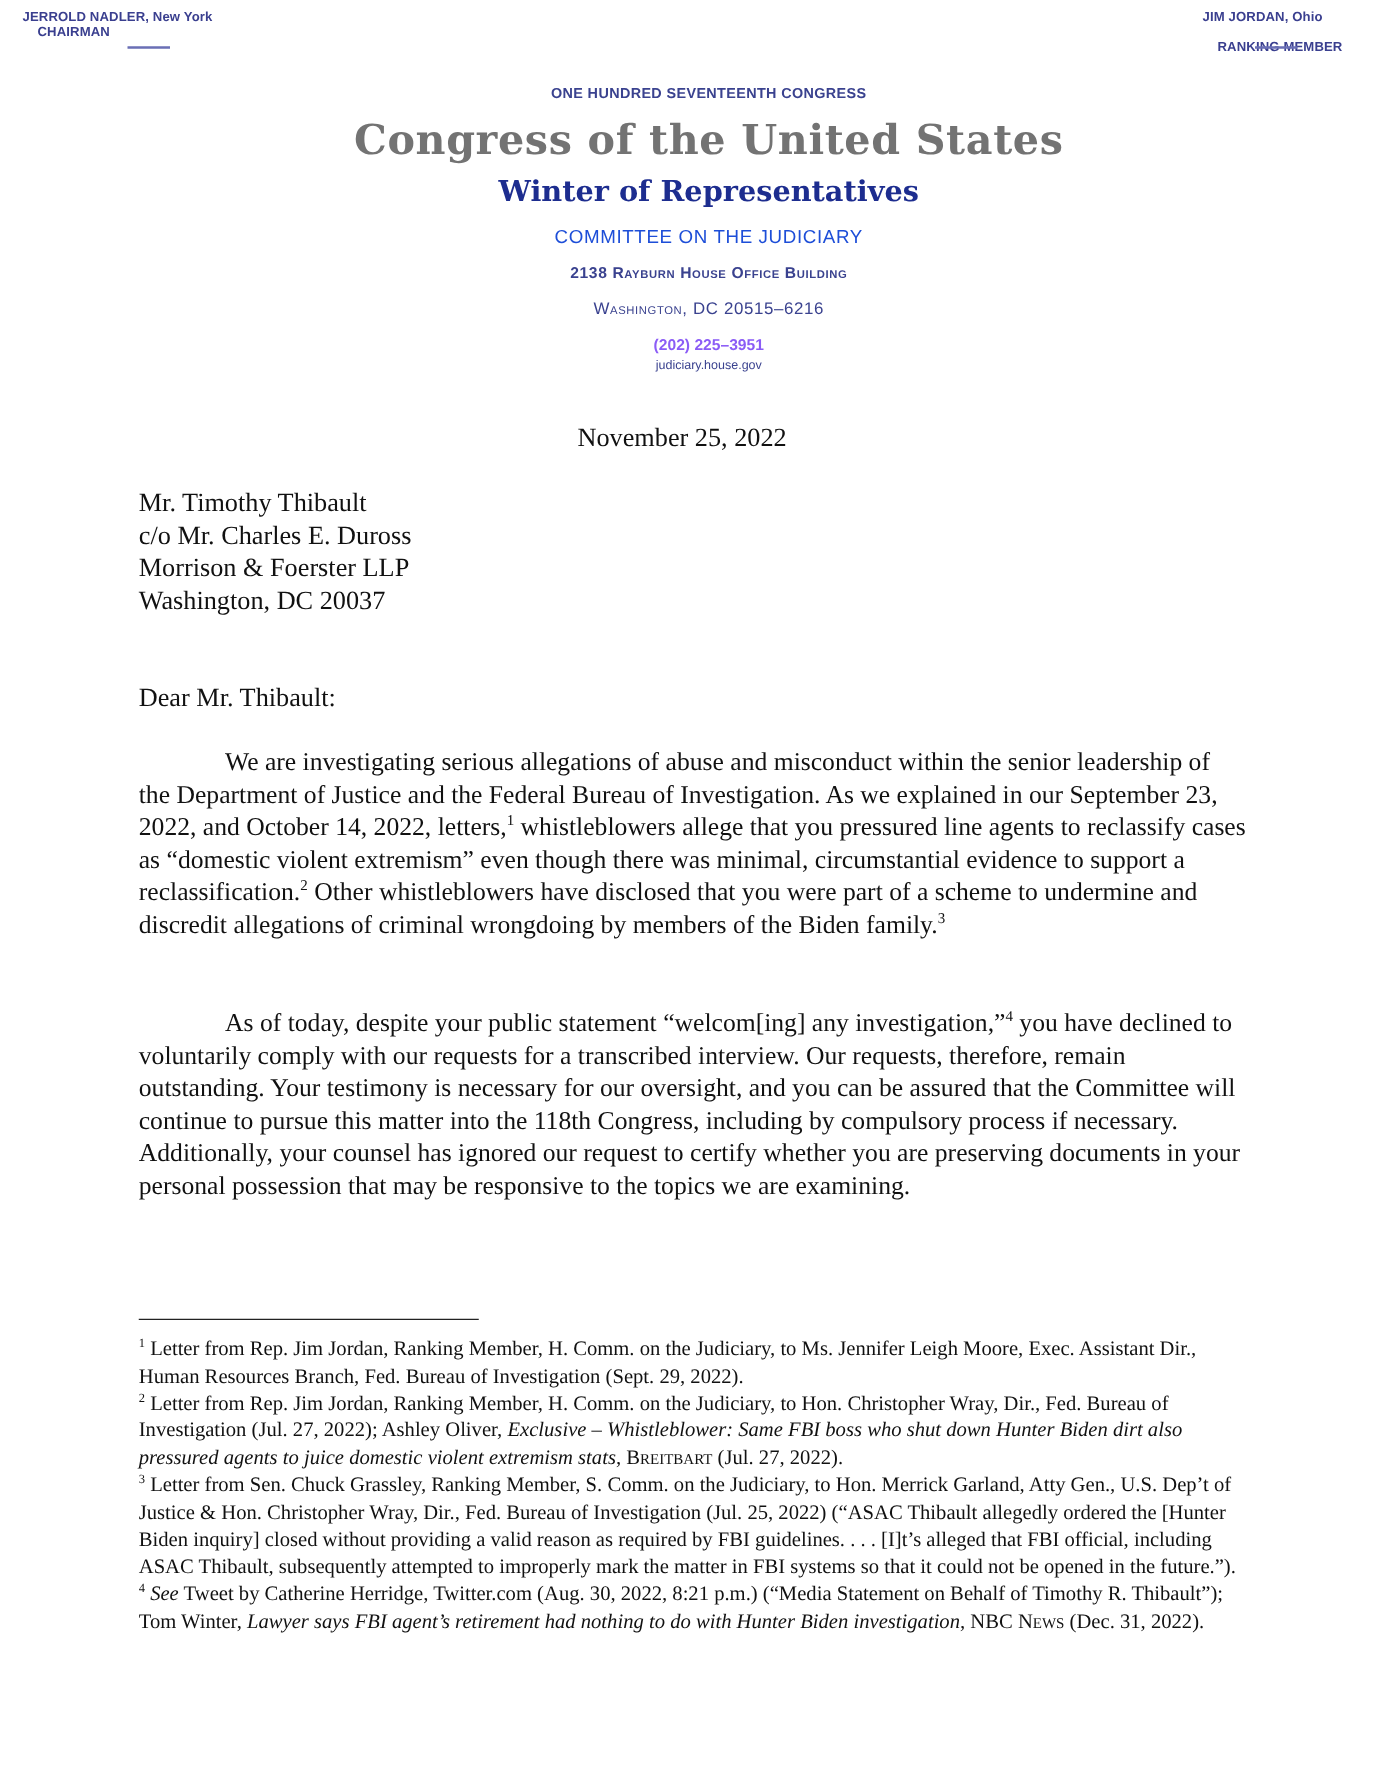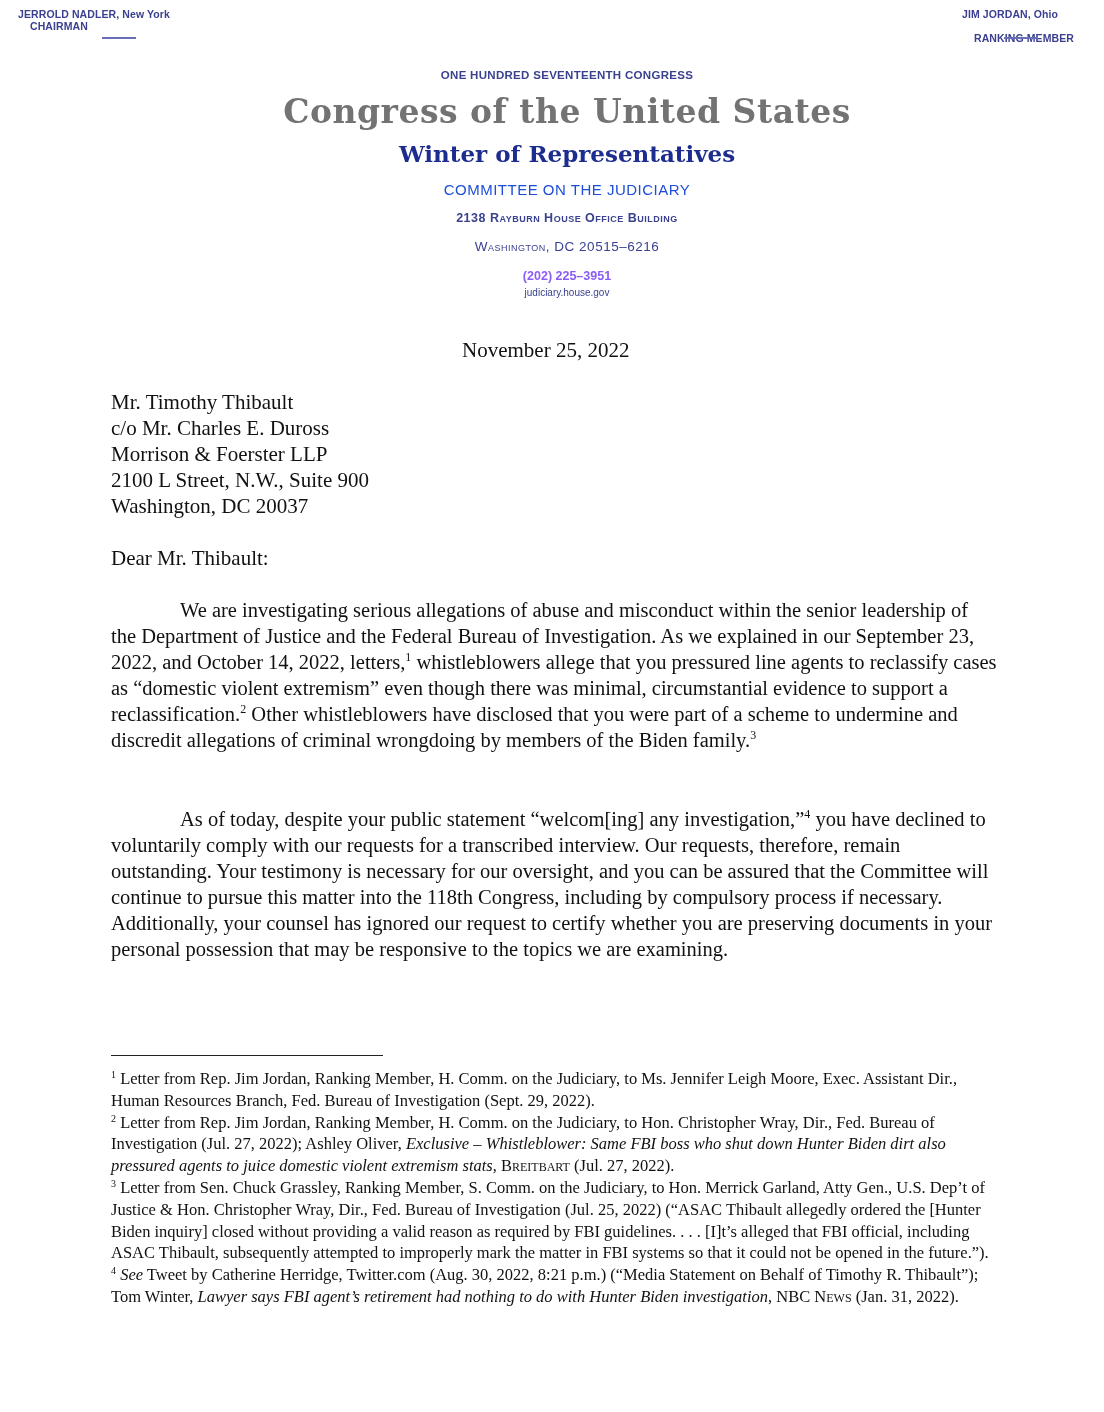--- a/index.html
+++ b/index.html
@@ -60,30 +60,29 @@
 <div id="lh-city" class="lh">Washington, DC 20515–6216</div>
 <div id="lh-phone" class="lh">(202) 225–3951</div>
 <div id="lh-web" class="lh">judiciary.house.gov</div>
 
 <div id="date" class="body-text">November 25, 2022</div>
 
 <div id="address" class="body-text">
   <div>Mr. Timothy Thibault</div>
   <div>c/o Mr. Charles E. Duross</div>
   <div>Morrison &amp; Foerster LLP</div>
-  <div>2100 L Street, N.W., Suite 900</div>
   <div>Washington, DC 20037</div>
 </div>
 
 <div id="salutation" class="body-text">Dear Mr. Thibault:</div>
 
 <div id="para-1" class="para"><span>We are investigating serious allegations of abuse and misconduct within the senior leadership of the Department of Justice and the Federal Bureau of Investigation. As we explained in our September 23, 2022, and October 14, 2022, letters,</span><sup>1</sup><span> whistleblowers allege that you pressured line agents to reclassify cases as “domestic violent extremism” even though there was minimal, circumstantial evidence to support a reclassification.</span><sup>2</sup><span> Other whistleblowers have disclosed that you were part of a scheme to undermine and discredit allegations of criminal wrongdoing by members of the Biden family.</span><sup>3</sup></div>
 
 <div id="para-2" class="para"><span>As of today, despite your public statement “welcom[ing] any investigation,”</span><sup>4</sup><span> you have declined to voluntarily comply with our requests for a transcribed interview. Our requests, therefore, remain outstanding. Your testimony is necessary for our oversight, and you can be assured that the Committee will continue to pursue this matter into the 118th Congress, including by compulsory process if necessary. Additionally, your counsel has ignored our request to certify whether you are preserving documents in your personal possession that may be responsive to the topics we are examining.</span></div>
 
 <div id="fn-rule"></div>
 
 <div id="footnotes">
   <div class="fn"><sup>1</sup><span> Letter from Rep. Jim Jordan, Ranking Member, H. Comm. on the Judiciary, to Ms. Jennifer Leigh Moore, Exec. Assistant Dir., Human Resources Branch, Fed. Bureau of Investigation (Sept. 29, 2022).</span></div>
   <div class="fn"><sup>2</sup><span> Letter from Rep. Jim Jordan, Ranking Member, H. Comm. on the Judiciary, to Hon. Christopher Wray, Dir., Fed. Bureau of Investigation (Jul. 27, 2022); Ashley Oliver, </span><i>Exclusive – Whistleblower: Same FBI boss who shut down Hunter Biden dirt also pressured agents to juice domestic violent extremism stats</i><span>, </span><span class="sc">Breitbart</span><span> (Jul. 27, 2022).</span></div>
   <div class="fn"><sup>3</sup><span> Letter from Sen. Chuck Grassley, Ranking Member, S. Comm. on the Judiciary, to Hon. Merrick Garland, Atty Gen., U.S. Dep’t of Justice &amp; Hon. Christopher Wray, Dir., Fed. Bureau of Investigation (Jul. 25, 2022) (“ASAC Thibault allegedly ordered the [Hunter Biden inquiry] closed without providing a valid reason as required by FBI guidelines. . . . [I]t’s alleged that FBI official, including ASAC Thibault, subsequently attempted to improperly mark the matter in FBI systems so that it could not be opened in the future.”).</span></div>
-  <div class="fn"><sup>4</sup> <i>See</i><span> Tweet by Catherine Herridge, Twitter.com (Aug. 30, 2022, 8:21 p.m.) (“Media Statement on Behalf of Timothy R. Thibault”); Tom Winter, </span><i>Lawyer says FBI agent’s retirement had nothing to do with Hunter Biden investigation</i><span>, NBC </span><span class="sc">News</span><span> (Jan. 31, 2022).</span></div>
+  <div class="fn"><sup>4</sup> <i>See</i><span> Tweet by Catherine Herridge, Twitter.com (Aug. 30, 2022, 8:21 p.m.) (“Media Statement on Behalf of Timothy R. Thibault”); Tom Winter, </span><i>Lawyer says FBI agent’s retirement had nothing to do with Hunter Biden investigation</i><span>, NBC </span><span class="sc">News</span><span> (Dec. 31, 2022).</span></div>
 </div>
 
 </body></html>

